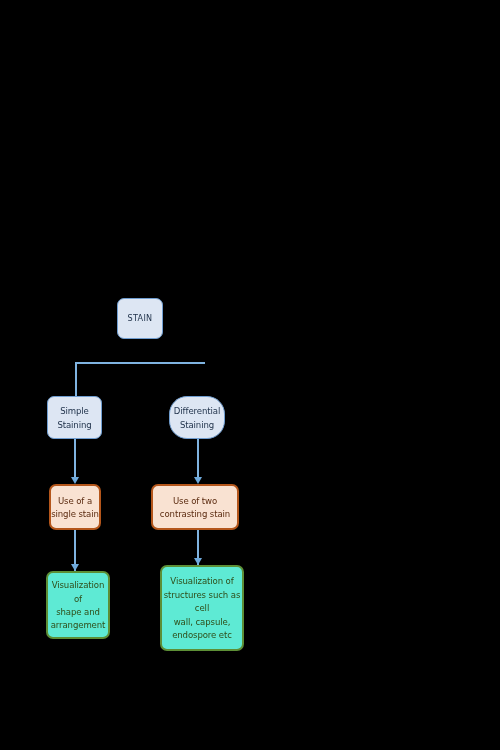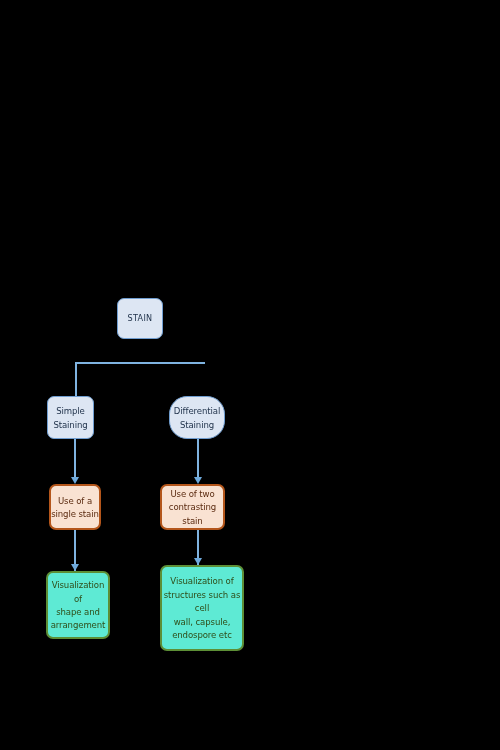--- a/index.html
+++ b/index.html
@@ -76,36 +76,36 @@
 </head>
 <body>
 
 <div id="canvas">
 
   <div class="node blue root" style="left:117px; top:298px; width:46px; height:41px;">STAIN</div>
 
   <div class="conn h" style="left:75px; top:362px; width:130px;"></div>
   <div class="conn v" style="left:75px; top:362px; height:35px;"></div>
 
-  <div class="node blue lvl1" style="left:47px; top:396px; width:47px; height:43px;">Simple
+  <div class="node blue lvl1" style="left:47px; top:396px; width:55px; height:43px;">Simple
 Staining</div>
 
   <div class="node blue lvl1" style="left:169px; top:396px; width:56px; height:43px;border-radius:18px;">Differential
 Staining</div>
 
   <div class="conn v" style="left:73.5px; top:439px; height:40px;"></div>
   <div class="arrowhead" style="left:70.6px; top:477px;"></div>
 
   <div class="conn v" style="left:196.5px; top:439px; height:40px;"></div>
   <div class="arrowhead" style="left:193.6px; top:477px;"></div>
 
   <div class="node orange" style="left:49px; top:484px; width:52px; height:46px;">Use of a
 single stain</div>
 
-  <div class="node orange" style="left:160px; top:484px; width:65px; height:46px;">Use of two
+  <div class="node orange" style="left:151px; top:484px; width:88px; height:46px;">Use of two
 contrasting stain</div>
 
   <div class="conn v" style="left:73.5px; top:530px; height:41px;"></div>
   <div class="arrowhead" style="left:70.6px; top:564px;"></div>
 
   <div class="conn v" style="left:196.5px; top:530px; height:35px;"></div>
   <div class="arrowhead" style="left:193.6px; top:558px;"></div>
 
   <div class="node green" style="left:46px; top:571px; width:64px; height:68px;">Visualization of
 shape and

